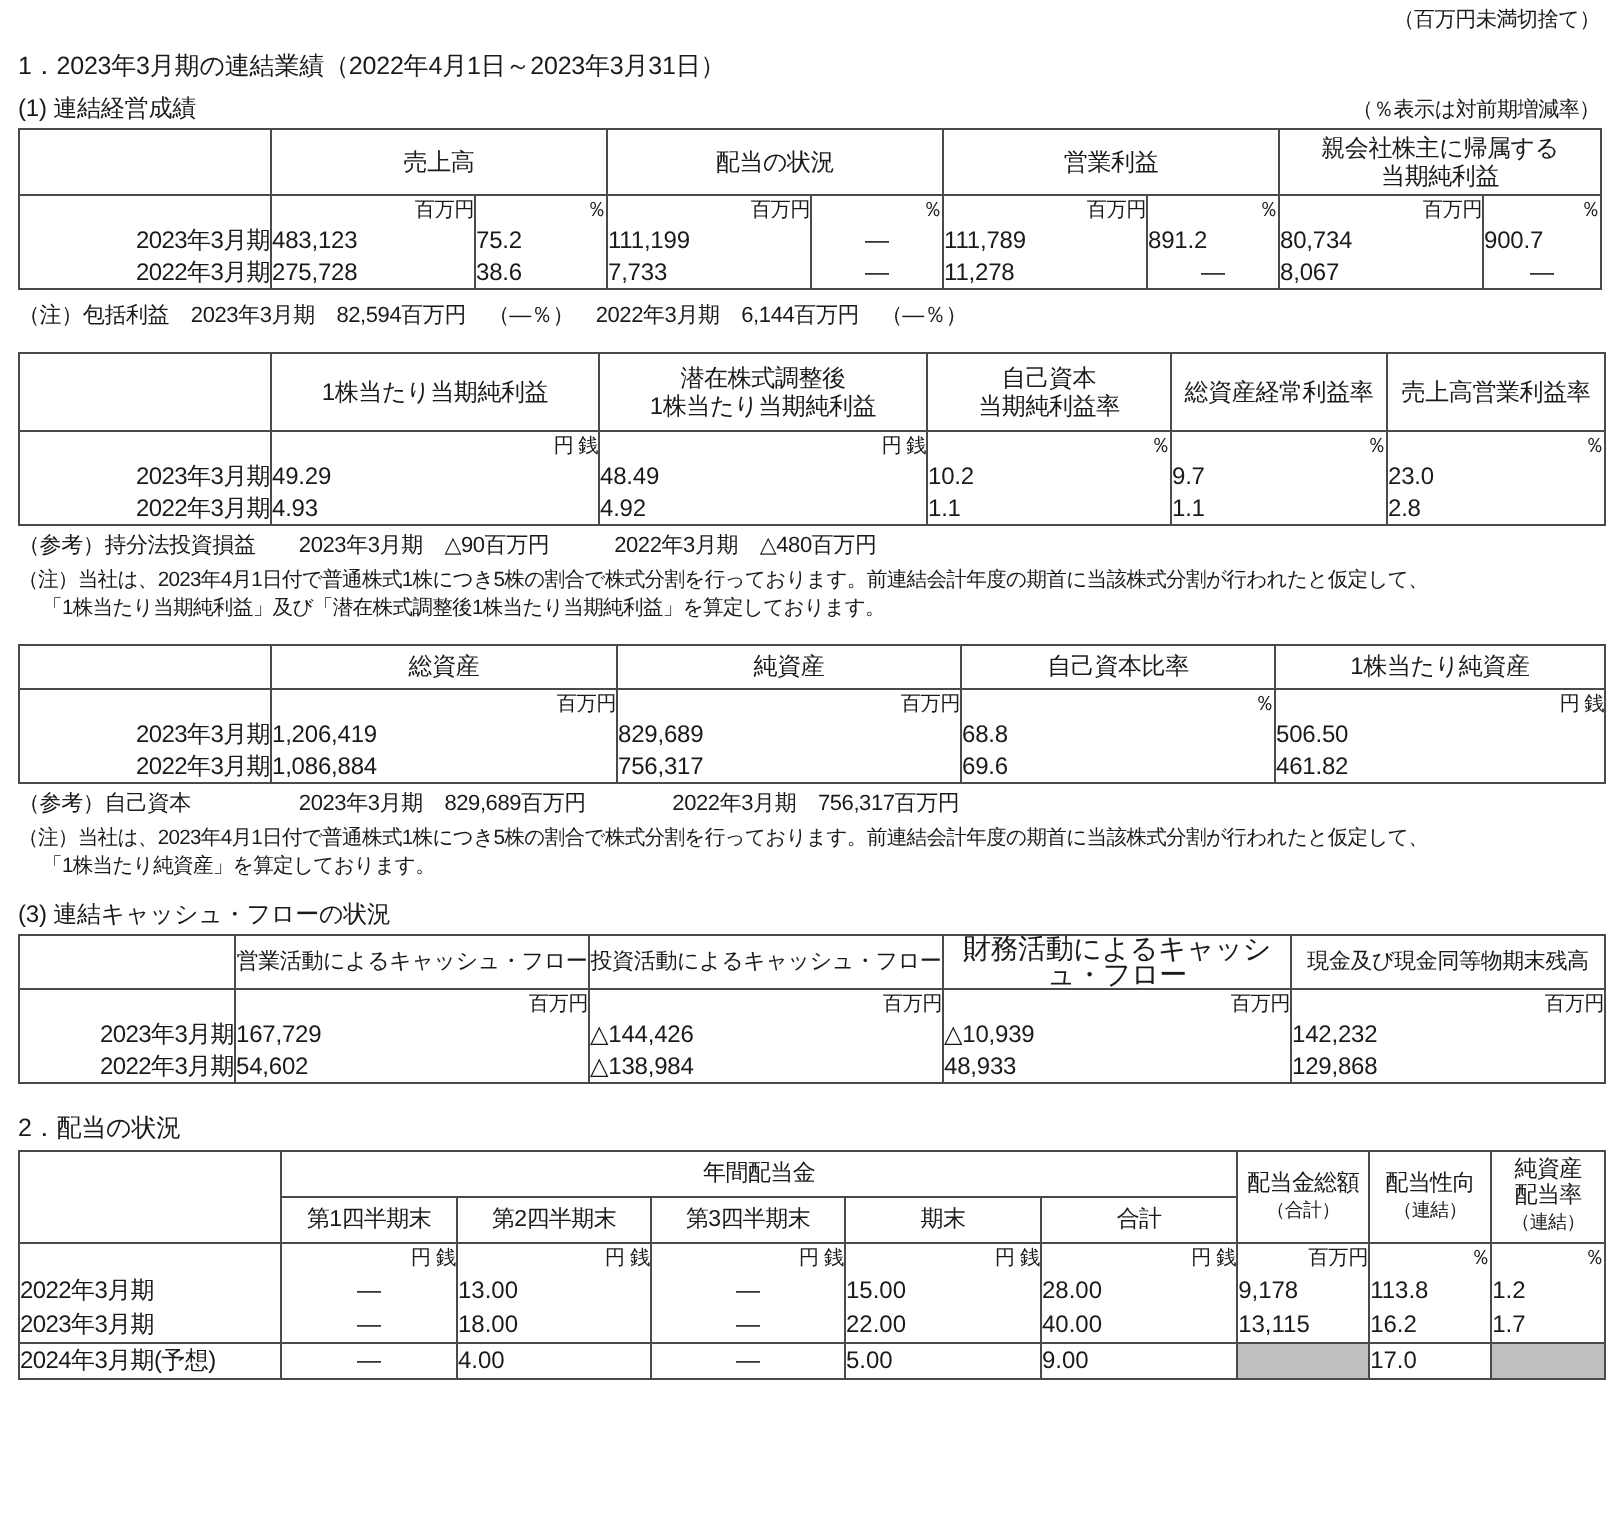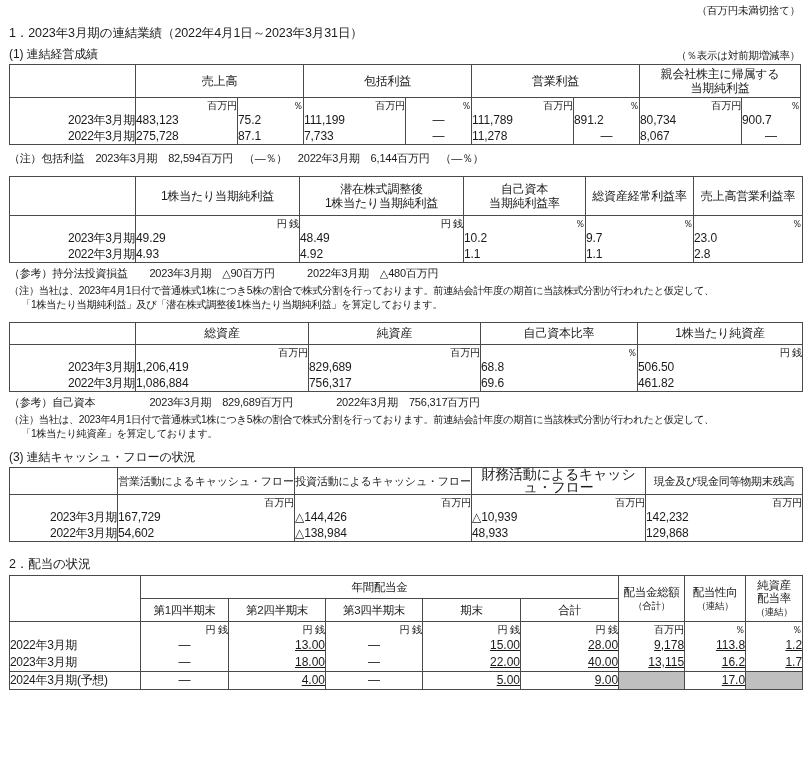--- a/index.html
+++ b/index.html
@@ -147,27 +147,25 @@
   }
   .dv-unit {
     text-align: right;
     font-size: 10.2px;
     padding: 0 3px 0 0;
     letter-spacing: -0.2px;
     height: 15px;
     border-bottom: none !important;
   }
   .dv-num {
-    text-align: right;
     font-size: 12px;
     padding: 0 3px 0 0;
     height: 17px;
     border-top: none !important;
     border-bottom: none !important;
-    text-decoration: underline;
   }
   .dv-num.botline { border-bottom: 1px solid #4a4a4a !important; }
   .dv-dash {
     text-align: center;
     font-size: 12px;
     height: 17px;
     border-top: none !important;
     border-bottom: none !important;
   }
   .dv-dash.botline { border-bottom: 1px solid #4a4a4a !important; }
@@ -217,21 +215,21 @@
         <col style="width:66px">
       <col style="width:102px">
         <col style="width:66px">
       <col style="width:102px">
         <col style="width:59px">
     </colgroup>
     <tbody>
       <tr>
         <td rowspan="1" class="hcell" style="height:32px"></td>
         <td colspan="2" class="hcell">売上高</td>
-        <td colspan="2" class="hcell">包括利益</td>
+        <td colspan="2" class="hcell">配当の状況</td>
         <td colspan="2" class="hcell">営業利益</td>
         <td colspan="2" class="hcell two-line">
           <div>親会社株主に帰属する</div>
           <div>当期純利益</div>
         </td>
       </tr>
       <tr>
         <td class="unit blank-unit"></td>
         <td class="unit">百万円</td>
         <td class="unit">％</td>
@@ -249,21 +247,21 @@
         <td class="num">111,199</td>
         <td class="dash">―</td>
         <td class="num">111,789</td>
         <td class="num">891.2</td>
         <td class="num">80,734</td>
         <td class="num">900.7</td>
       </tr>
       <tr>
         <td class="rowlab last">2022年3月期</td>
         <td class="num last">275,728</td>
-        <td class="num last">87.1</td>
+        <td class="num last">38.6</td>
         <td class="num last">7,733</td>
         <td class="dash last">―</td>
         <td class="num last">11,278</td>
         <td class="dash last">―</td>
         <td class="num last">8,067</td>
         <td class="dash last">―</td>
       </tr>
     </tbody>
   </table>
 

